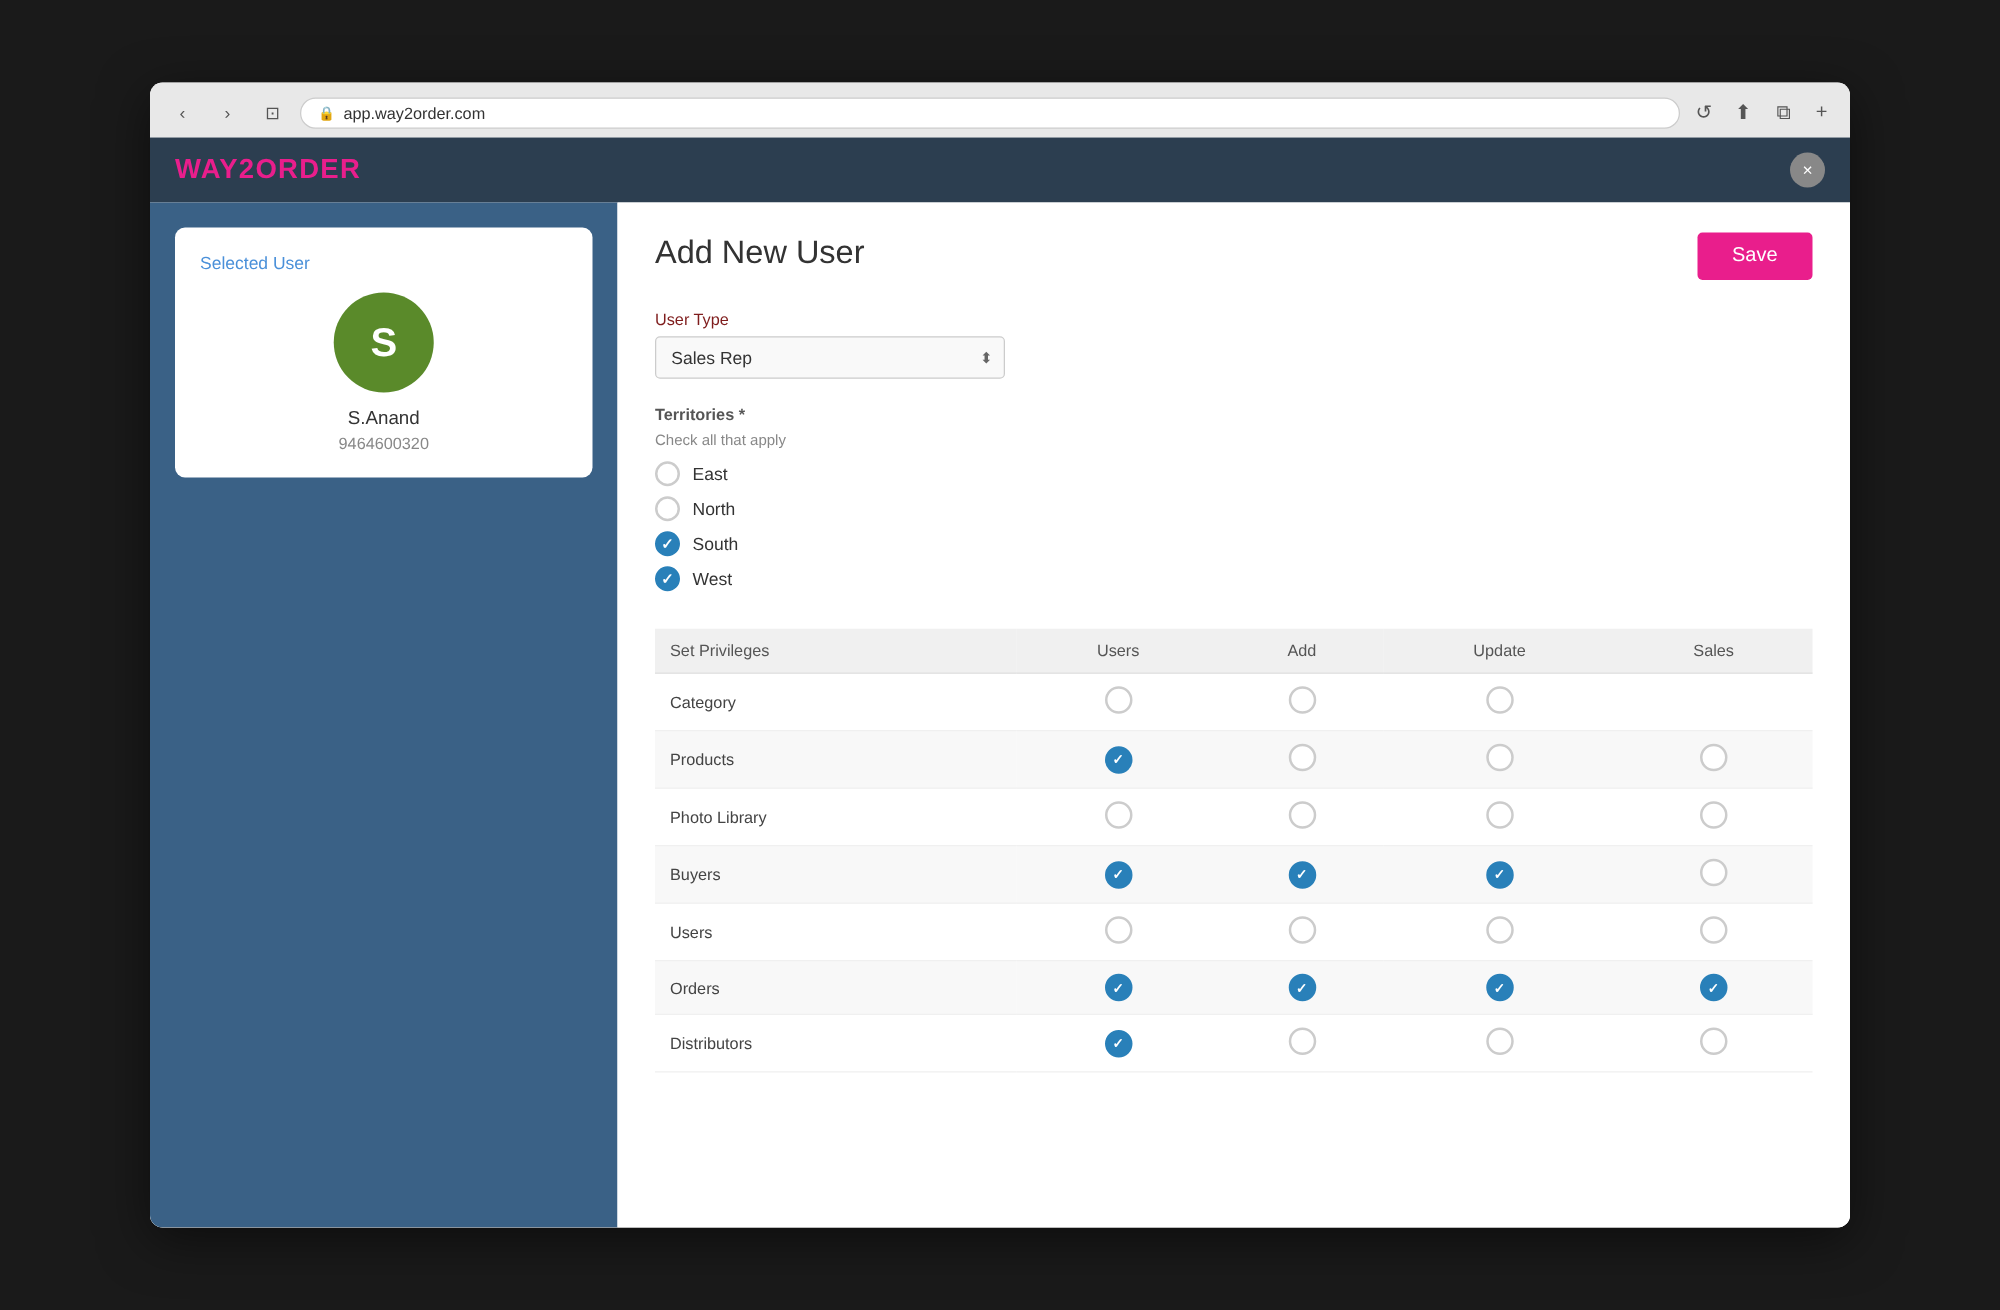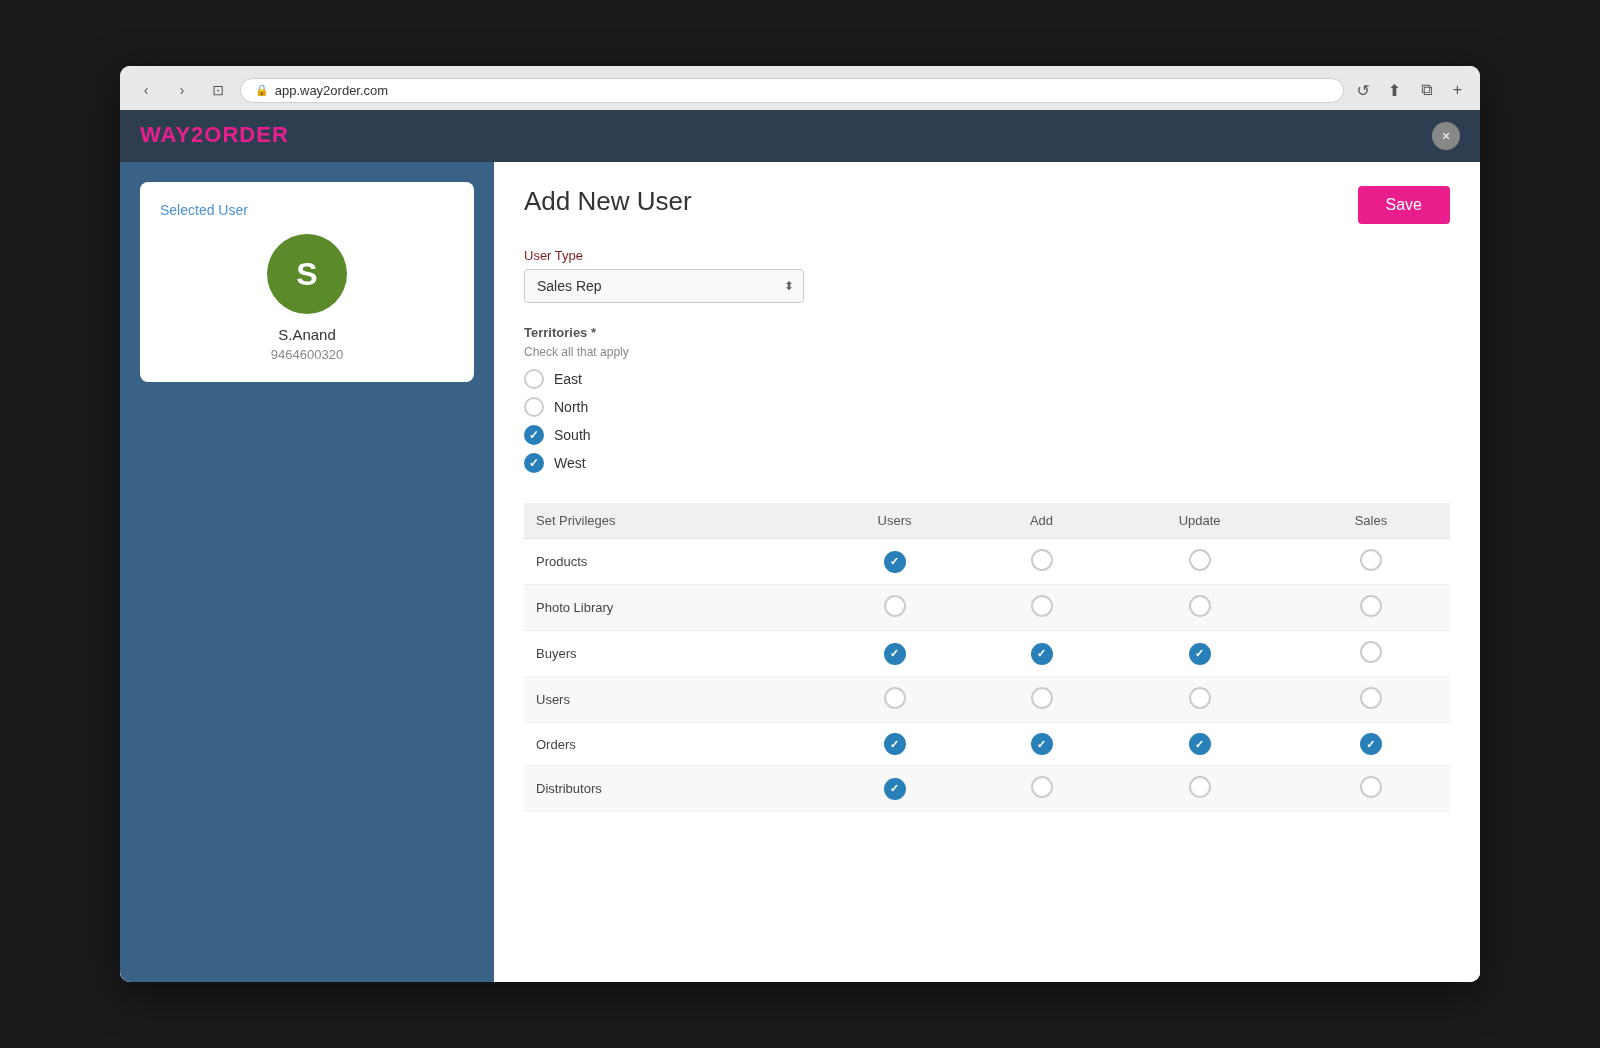--- a/index.html
+++ b/index.html
@@ -399,20 +399,27 @@
             <tr>
               <th>Set Privileges</th>
               <th>Users</th>
               <th>Add</th>
               <th>Update</th>
               <th>Sales</th>
             </tr>
           </thead>
           <tbody>
 
+            <tr>
+              <td>Category</td>
+              <td><div class="checkbox-circle"></div></td>
+              <td><div class="checkbox-circle"></div></td>
+              <td><div class="checkbox-circle"></div></td>
+              <td></td>
+            </tr>
 
             <tr>
               <td>Products</td>
               <td><div class="checkbox-circle checked"></div></td>
               <td><div class="checkbox-circle"></div></td>
               <td><div class="checkbox-circle"></div></td>
               <td><div class="checkbox-circle"></div></td>
             </tr>
 
             <tr>

